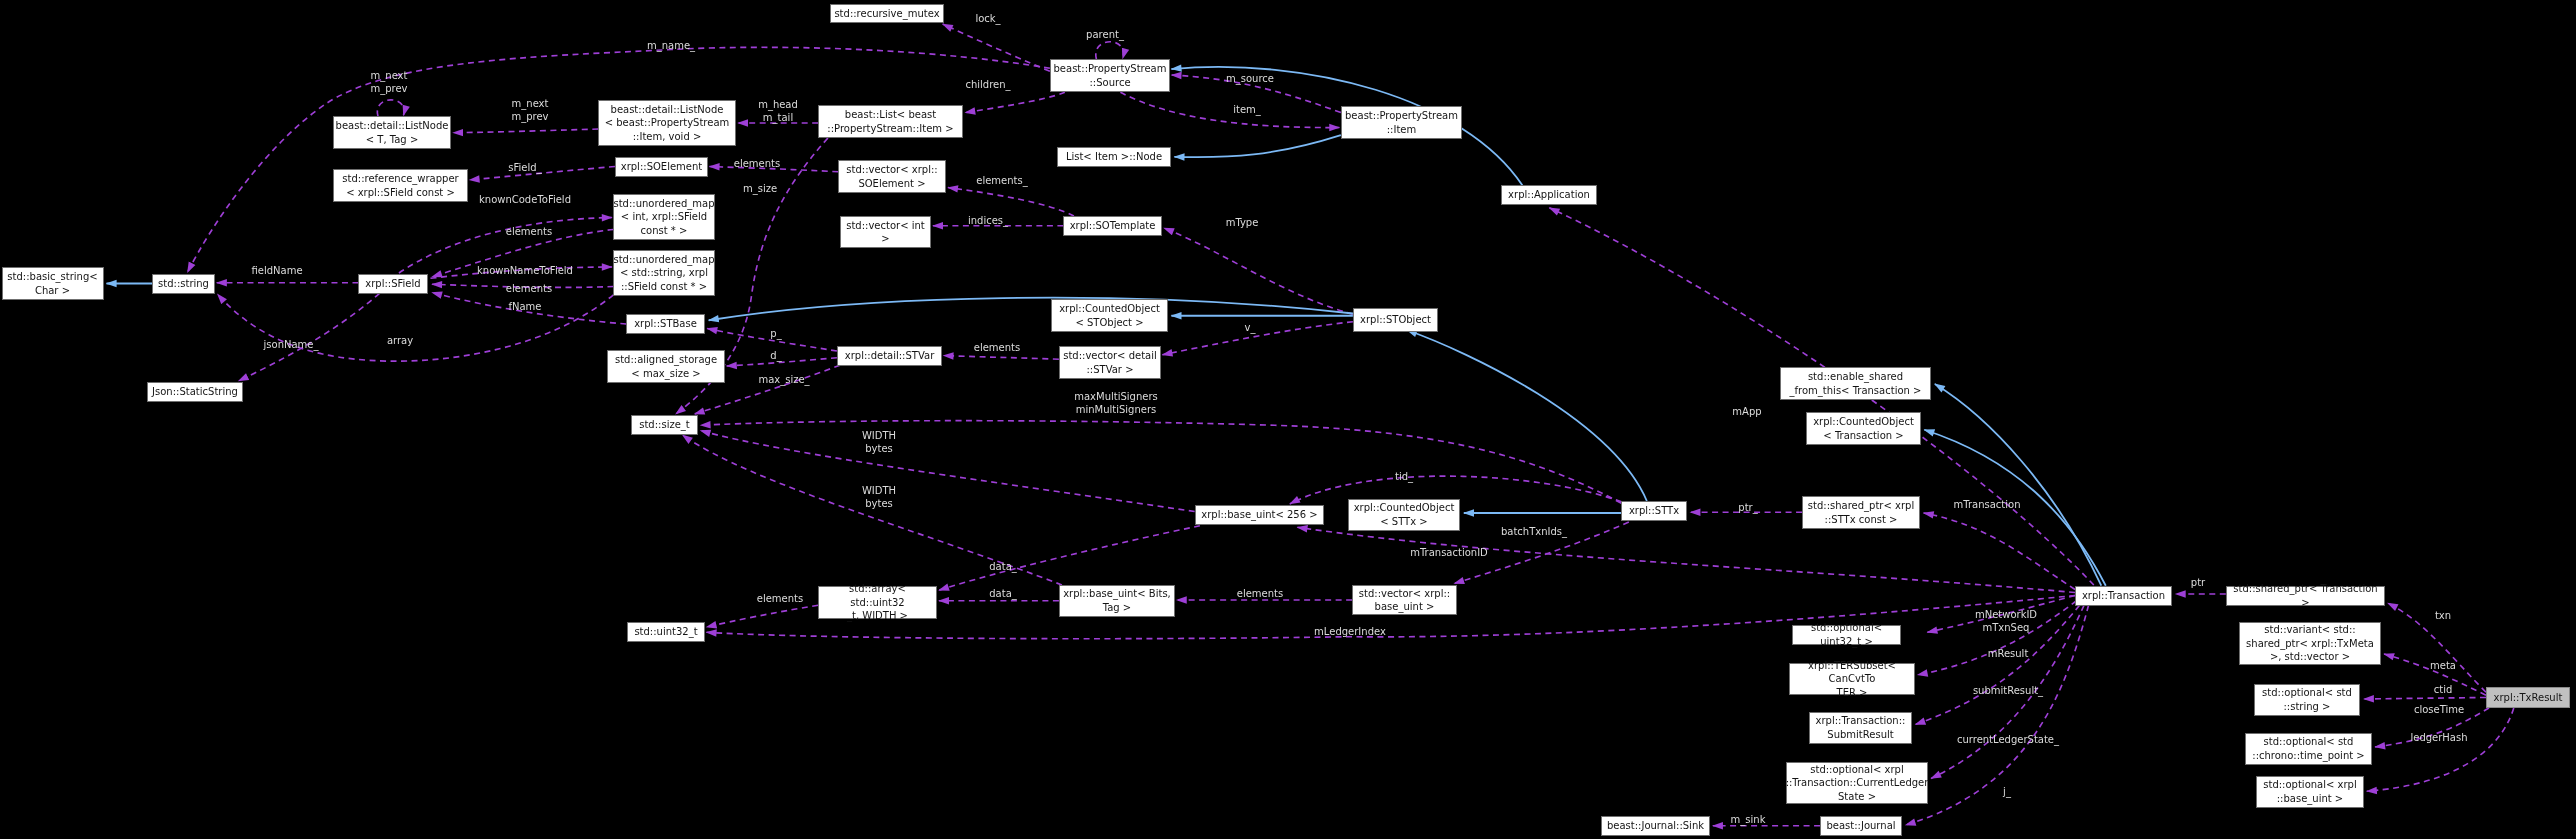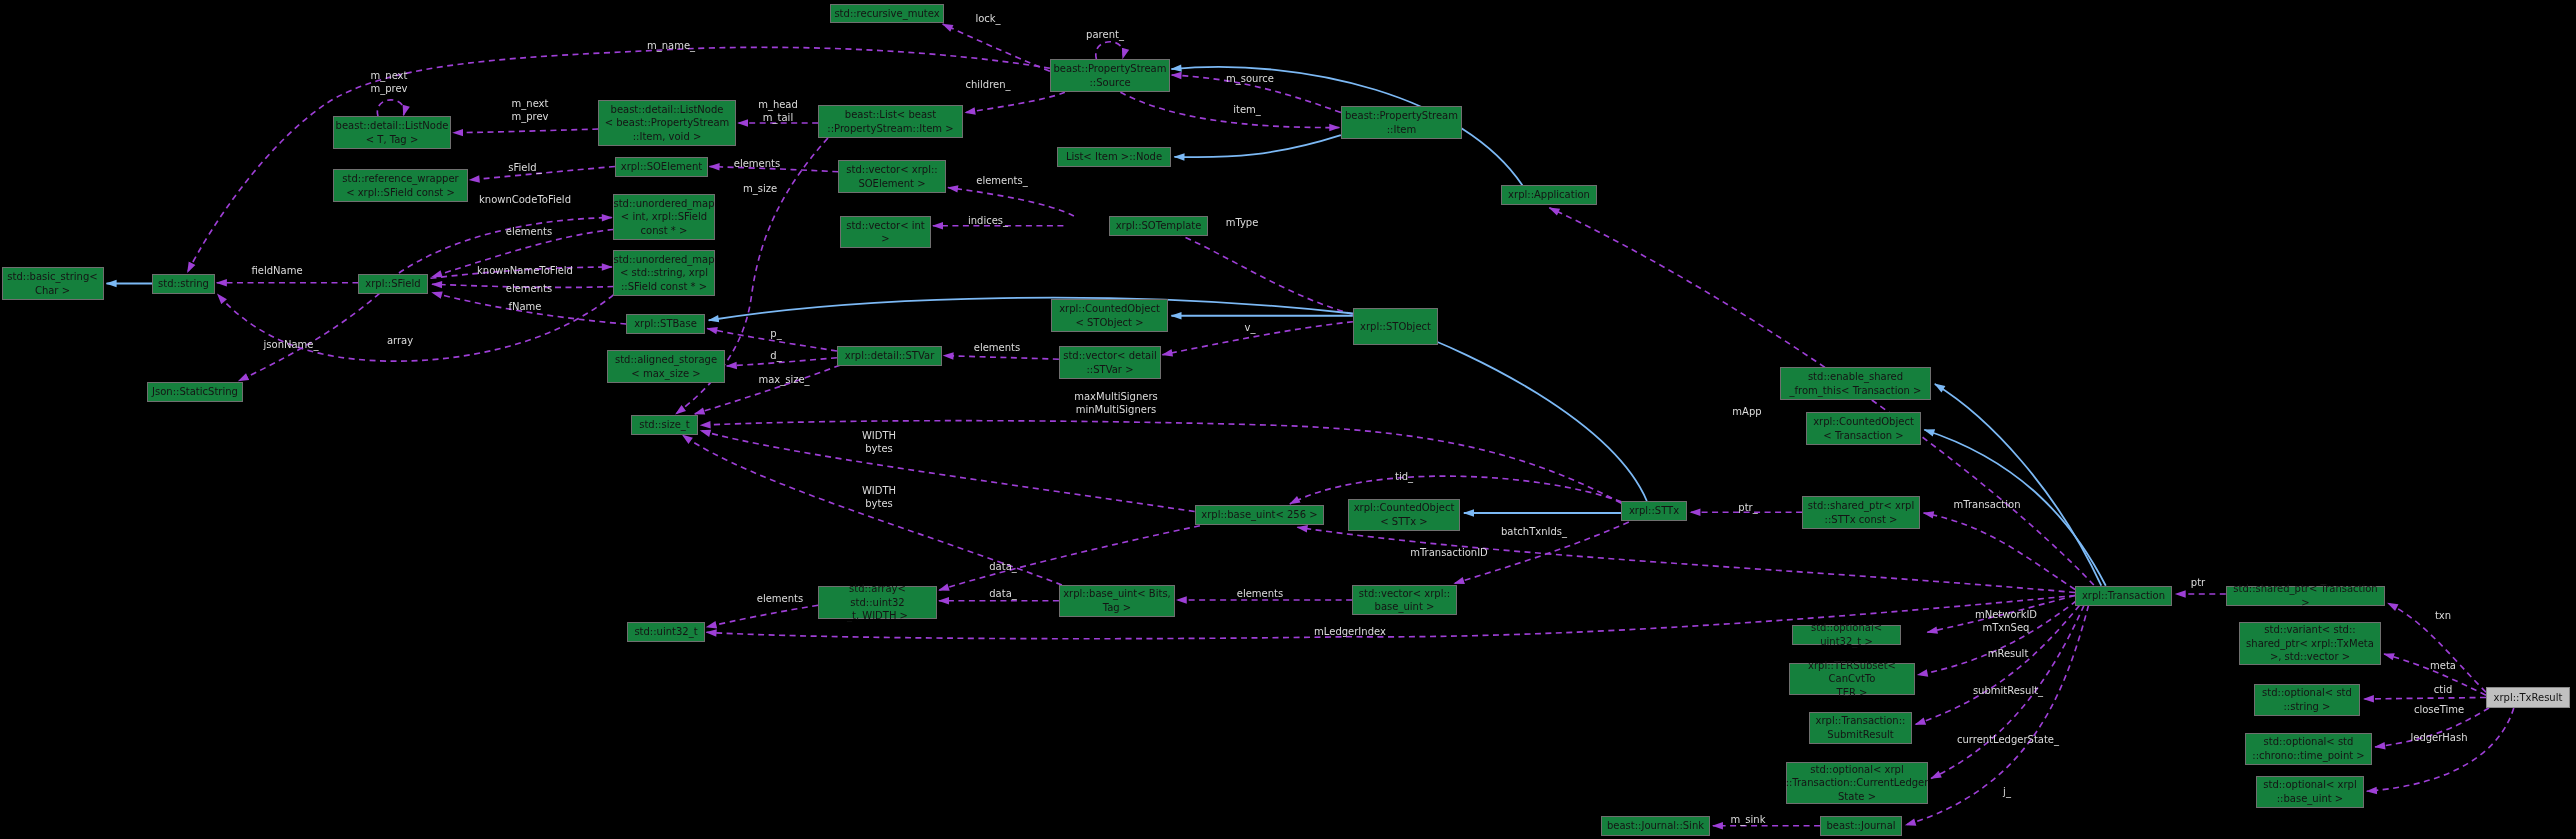--- a/index.html
+++ b/index.html
@@ -1,21 +1,21 @@
 <!DOCTYPE html>
 <html style="font-size:12px"><head>
 <meta charset="utf-8">
 <style>
   html,body{margin:0;padding:0;background:#000;}
   #diagram{position:relative;width:2576px;height:840px;background:#000;overflow:hidden;
            font-family:"DejaVu Sans","Liberation Sans",sans-serif;}
   #edges{position:absolute;left:0;top:0;width:2576px;height:840px;}
   #edges path.member{fill:none;stroke:var(--edge,#9e3fd6);stroke-width:2.2;stroke-dasharray:8 6;}
   #edges path.inherit{fill:none;stroke:var(--inh,#7cb9f5);stroke-width:2.4;}
-  .gnode{position:absolute;background:#15803d;border:1.5px solid #6f6f6f;color:#141414;
+  .gnode{position:absolute;background:#ffffff;border:1.5px solid #6f6f6f;color:#141414;
          display:flex;align-items:center;justify-content:center;text-align:center;
          font-size:10px;line-height:13.5px;box-sizing:border-box;padding:0.7px 2.2px;
          white-space:pre-line;z-index:2;}
   .gnode.highlight{background:#c0c0c0;border-color:#8a8a8a;}
   .elabel{position:absolute;color:#dcdcdc;font-size:10px;line-height:12.7px;text-align:center;
           transform:translate(-50%,-50%);white-space:pre-line;z-index:3;}
 </style>
 </head>
 <body>
 
@@ -138,21 +138,21 @@
 SOElement &gt;</span>
   </div>
       <div class="gnode" style="left: 613px; top: 194px; width: 102px; height: 46px;">
     <span class="node-label">std::unordered_map
 &lt; int, xrpl::SField
 const * &gt;</span>
   </div>
       <div class="gnode" style="left: 840px; top: 216px; width: 91px; height: 32px;">
     <span class="node-label">std::vector&lt; int &gt;</span>
   </div>
-      <div class="gnode" style="left: 1063px; top: 216px; width: 99px; height: 19.5px; margin-left: 46px;">
+      <div class="gnode" style="left: 1063px; top: 216px; width: 99px; height: 19.5px;">
     <span class="node-label">xrpl::SOTemplate</span>
   </div>
       <div class="gnode" style="left: 613px; top: 250px; width: 102px; height: 46px;">
     <span class="node-label">std::unordered_map
 &lt; std::string, xrpl
 ::SField const * &gt;</span>
   </div>
       <div class="gnode" style="left: 1.5px; top: 267px; width: 102px; height: 33px;">
     <span class="node-label">std::basic_string&lt;
 Char &gt;</span>
@@ -177,21 +177,21 @@
 &lt; max_size &gt;</span>
   </div>
       <div class="gnode" style="left: 1059px; top: 346px; width: 102px; height: 33px;">
     <span class="node-label">std::vector&lt; detail
 ::STVar &gt;</span>
   </div>
       <div class="gnode" style="left: 1051px; top: 299px; width: 117px; height: 33px;">
     <span class="node-label">xrpl::CountedObject
 &lt; STObject &gt;</span>
   </div>
-      <div class="gnode" style="left: 1353px; top: 308px; width: 85px; height: 37px;">
+      <div class="gnode" style="left: 1353px; top: 308px; width: 85px; height: 24px;">
     <span class="node-label">xrpl::STObject</span>
   </div>
       <div class="gnode" style="left: 631px; top: 415px; width: 67px; height: 19.5px;">
     <span class="node-label">std::size_t</span>
   </div>
       <div class="gnode" style="left: 1195px; top: 505px; width: 129px; height: 20px;">
     <span class="node-label">xrpl::base_uint&lt; 256 &gt;</span>
   </div>
       <div class="gnode" style="left: 1348px; top: 499px; width: 112px; height: 31.5px;">
     <span class="node-label">xrpl::CountedObject

